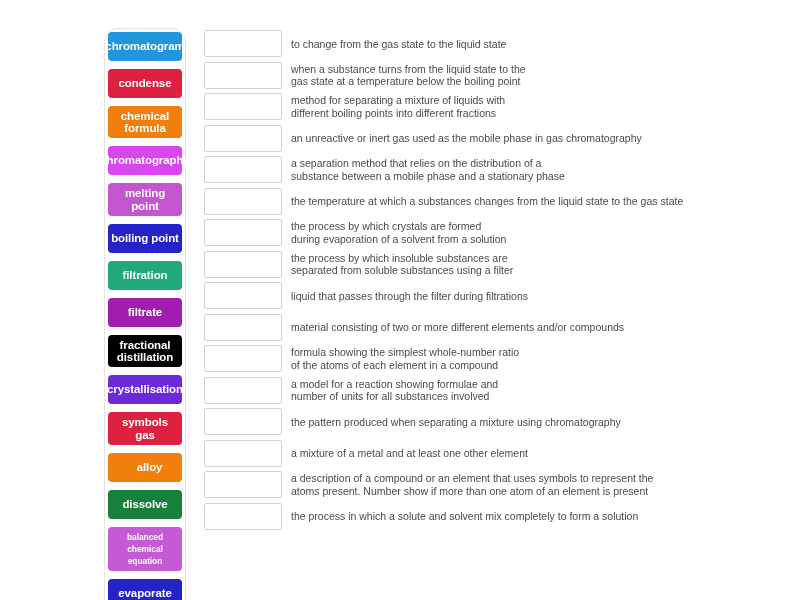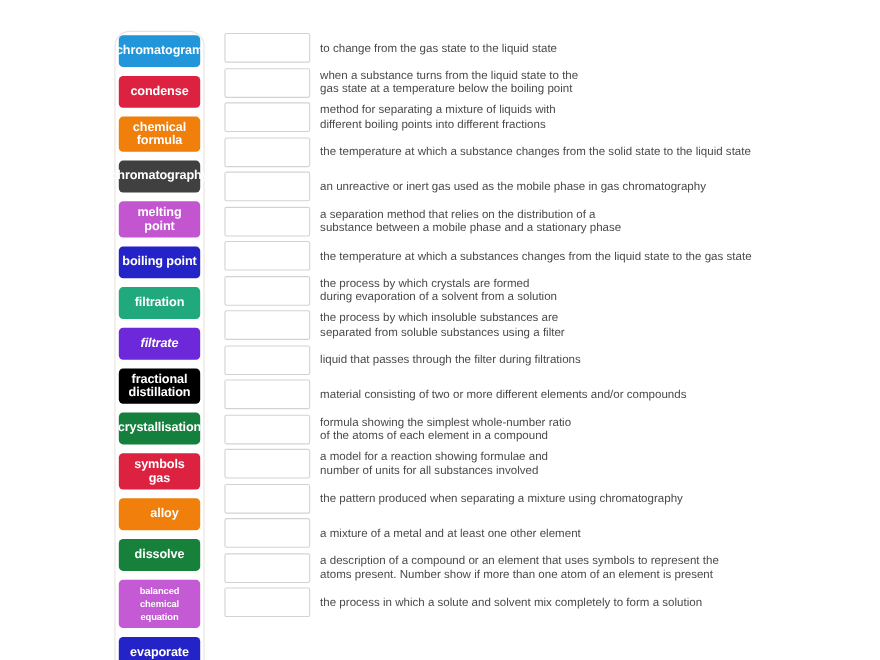--- a/index.html
+++ b/index.html
@@ -101,28 +101,28 @@
 </head>
 <body>
 
 <div id="activity">
 
   <div class="tile-column">
       <div class="tile" style="background: rgb(33, 150, 218);">chromatogram</div>
       <div class="tile" style="background: rgb(220, 34, 64);">condense</div>
       <div class="tile two-line" style="background: rgb(240, 127, 11);">chemical
 formula</div>
-      <div class="tile" style="background: #404040;">chromatography</div>
+      <div class="tile" style="background: #d946ef;">chromatography</div>
       <div class="tile" style="background: rgb(196, 85, 208);">melting point</div>
       <div class="tile" style="background: rgb(35, 35, 200);">boiling point</div>
       <div class="tile" style="background: rgb(31, 169, 124);">filtration</div>
-      <div class="tile" style="background: #6d28d9; font-style: italic;">filtrate</div>
+      <div class="tile" style="background: #a21caf;">filtrate</div>
       <div class="tile two-line" style="background: #000000;">fractional
 distillation</div>
-      <div class="tile" style="background: #15803d;">crystallisation</div>
+      <div class="tile" style="background: #6d28d9;">crystallisation</div>
       <div class="tile" style="background: rgb(220, 34, 64);">symbols gas</div>
       <div class="tile" style="background: rgb(240, 127, 11); padding-left: 12px;">alloy</div>
       <div class="tile" style="background: rgb(23, 128, 58);">dissolve</div>
       <div class="tile small two-line" style="background: rgb(196, 91, 212);">balanced
 chemical equation</div>
       <div class="tile" style="background: rgb(35, 35, 200);">evaporate</div>
       <div class="tile two-line" style="background: rgb(31, 169, 124);">empirical
 formula</div>
       <div class="tile two-line" style="background: rgb(221, 61, 22);">impure
 substance</div>
@@ -138,24 +138,20 @@
         <div class="definition">when a substance turns from the liquid state to the
 gas state at a temperature below the boiling point</div>
       </div>
       <div class="row">
         <div class="dropzone"></div>
         <div class="definition">method for separating a mixture of liquids with
 different boiling points into different fractions</div>
       </div>
       <div class="row">
         <div class="dropzone"></div>
-        <div class="definition">the temperature at which a substance changes from the solid state to the liquid state</div>
-      </div>
-      <div class="row">
-        <div class="dropzone"></div>
         <div class="definition">an unreactive or inert gas used as the mobile phase in gas chromatography</div>
       </div>
       <div class="row">
         <div class="dropzone"></div>
         <div class="definition">a separation method that relies on the distribution of a
 substance between a mobile phase and a stationary phase</div>
       </div>
       <div class="row">
         <div class="dropzone"></div>
         <div class="definition">the temperature at which a substances changes from the liquid state to the gas state</div>

